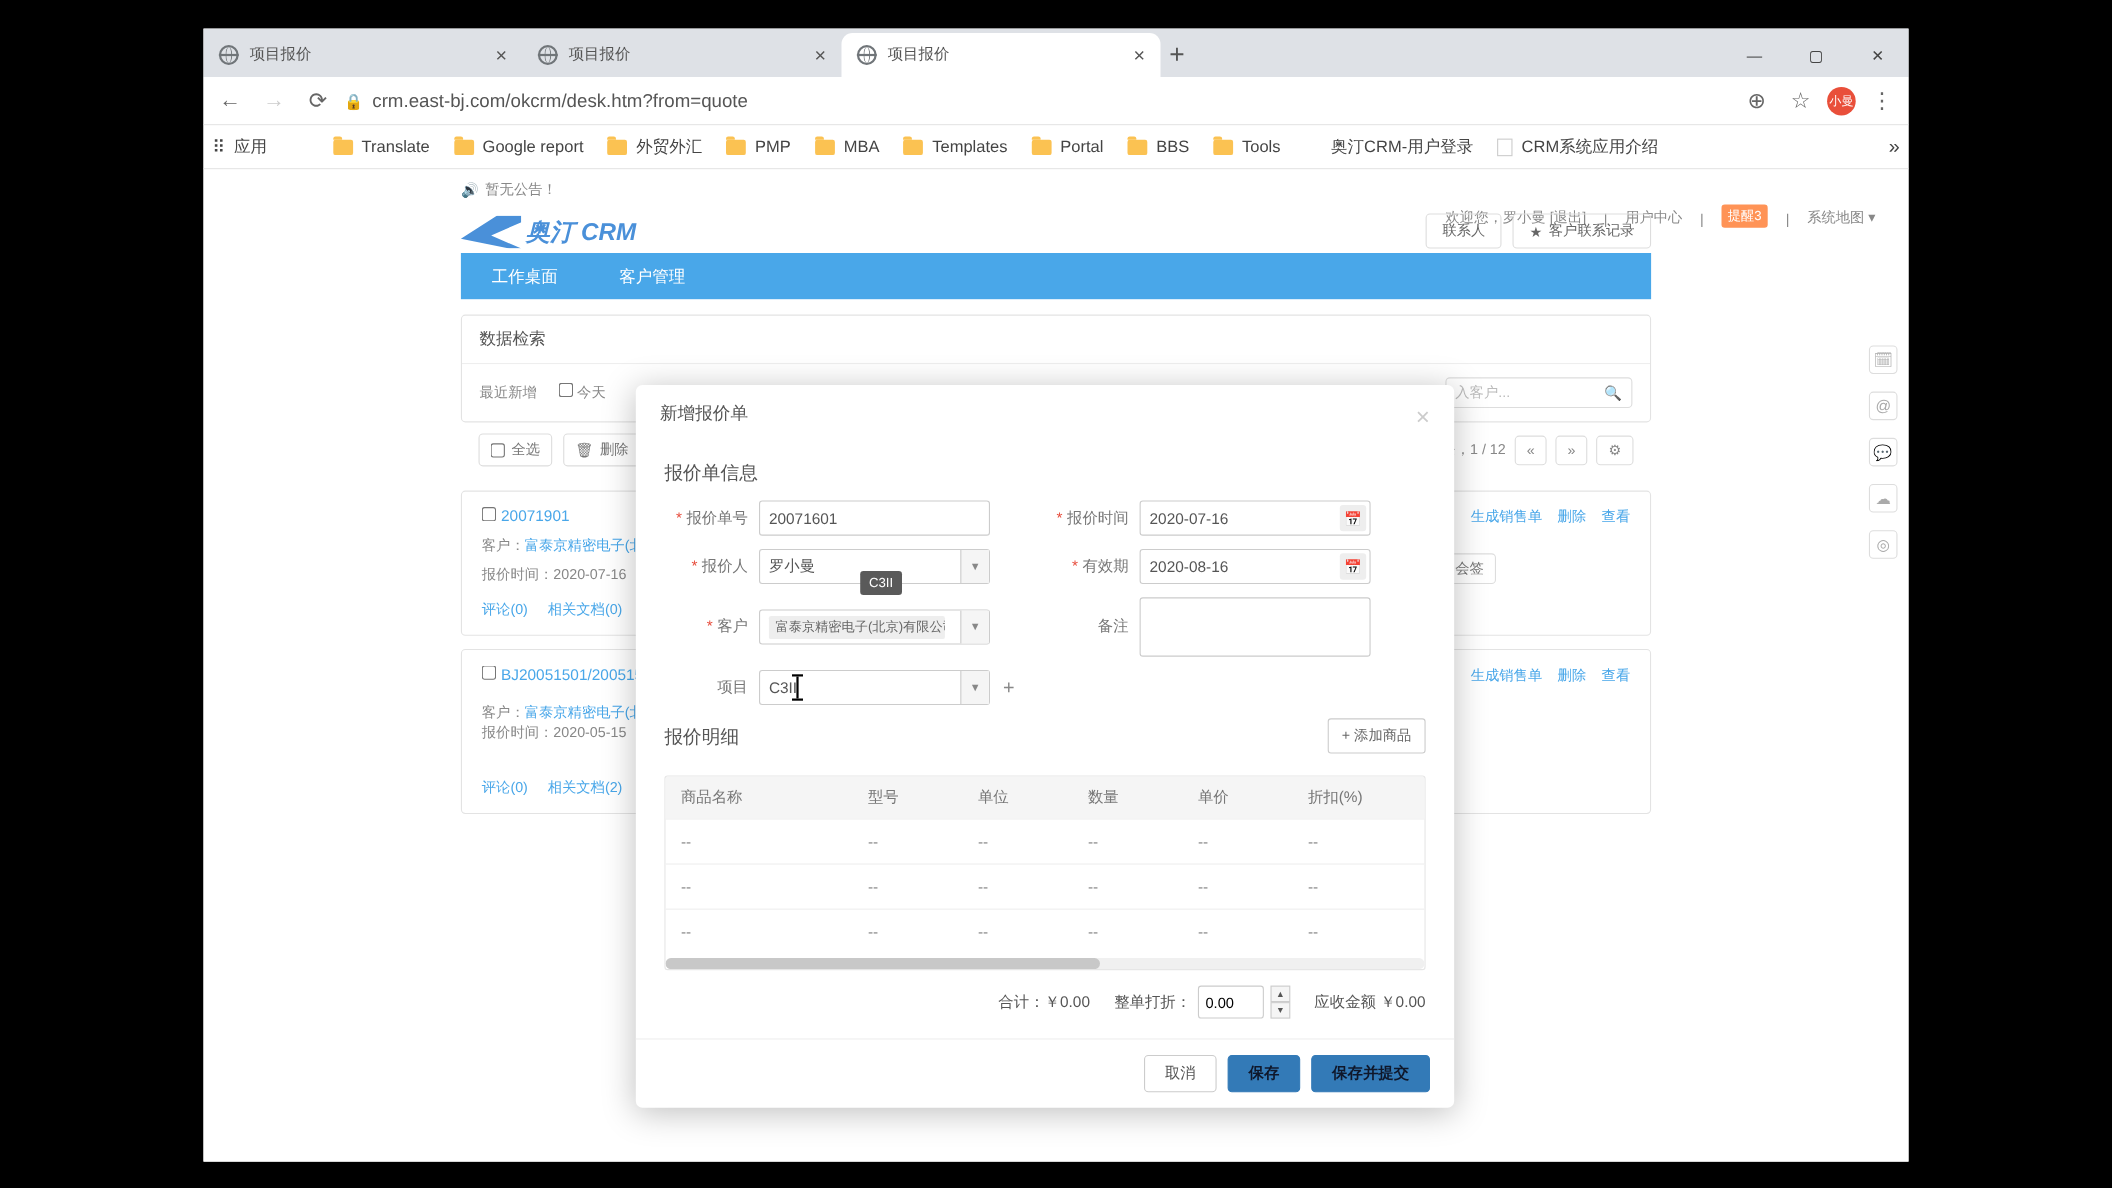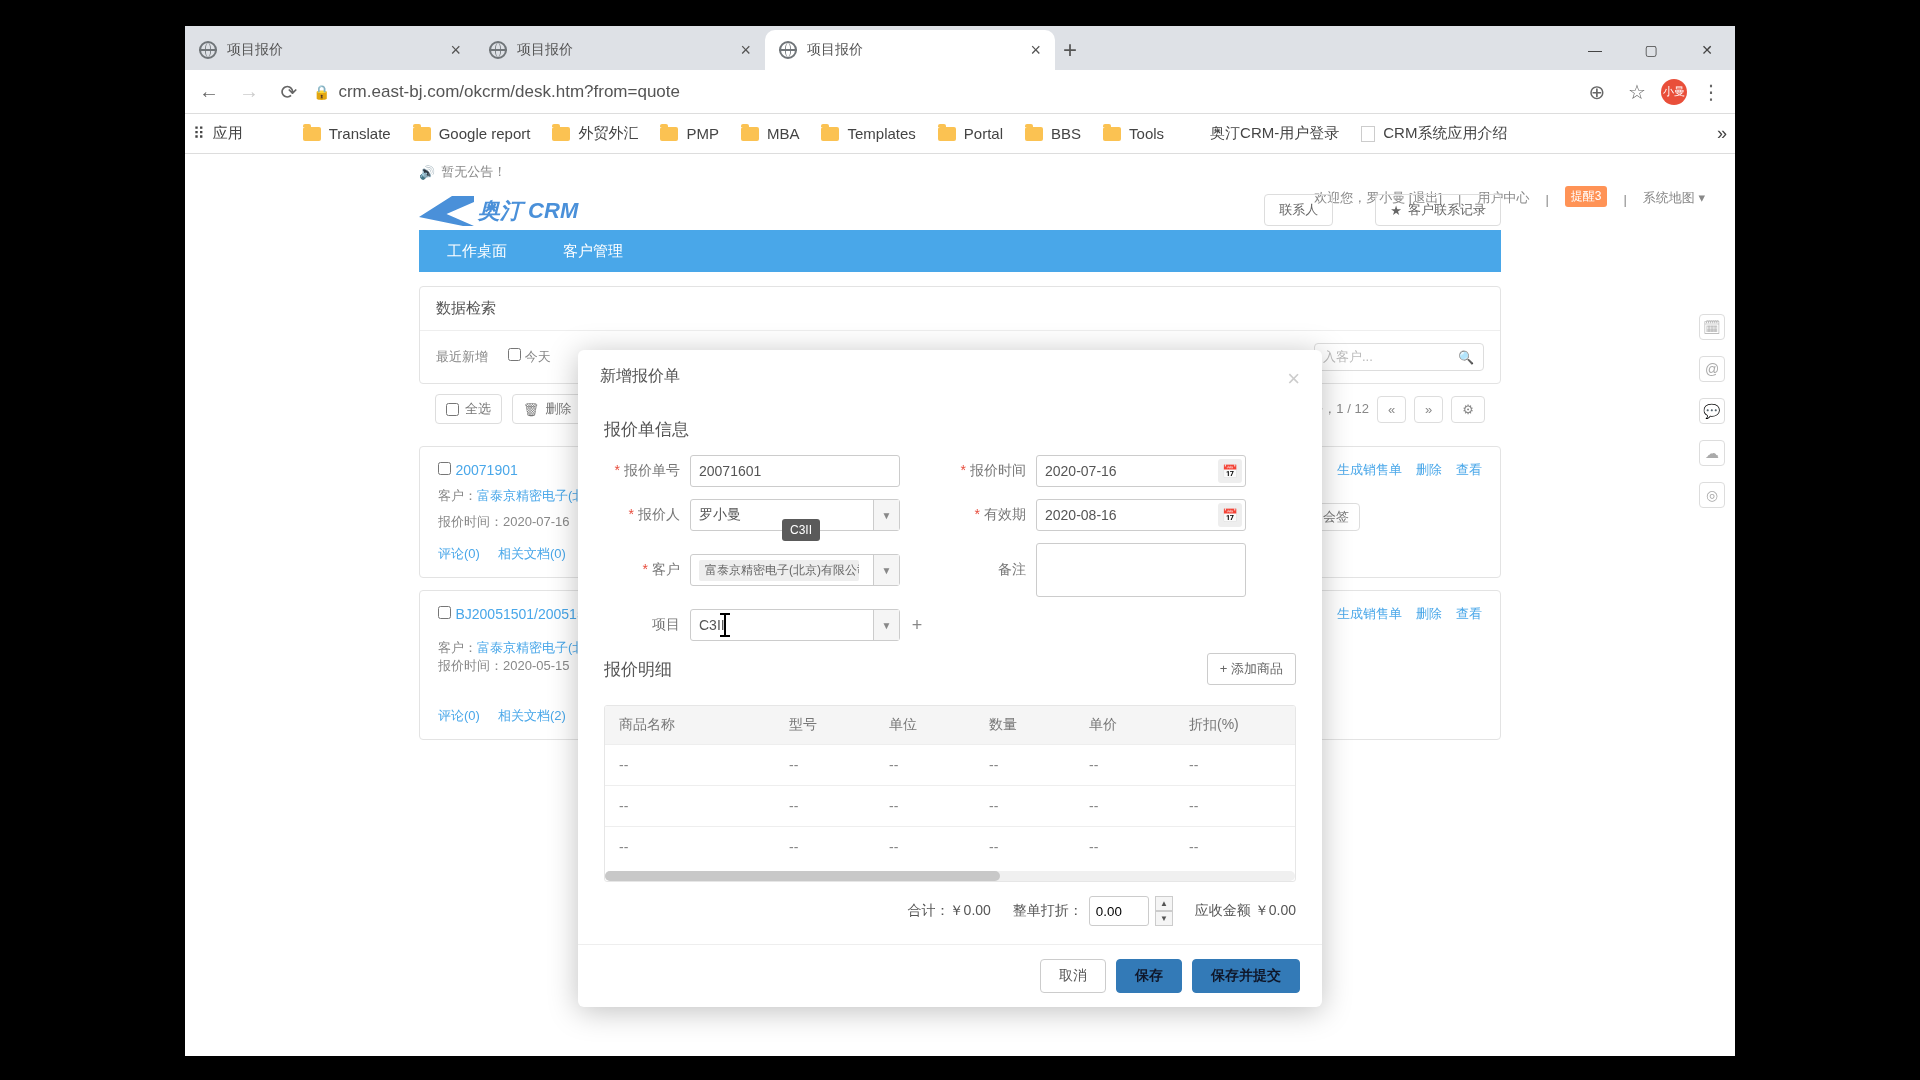--- a/index.html
+++ b/index.html
@@ -31,21 +31,21 @@
 .page { position: relative; background: #fff; height: calc(100% - 128px); overflow: hidden;}
 .topbar { height: 36px; display: flex; align-items: center; padding: 0 30px 0 234px; font-size: 13px; color: #888; }
 .topbar .right { margin-left: auto; display:flex; gap:16px; align-items:flex-end;margin-top:48px;}
 .topbar a { color: #888; text-decoration: none;}
 .badge-warn { background: #ff9356; color:#fff; padding:2px 6px; border-radius:3px; font-size:12px;}
 .logo-row { padding: 4px 234px; display:flex; align-items:flex-end; }
 .logo-txt { font-size: 22px; color: #4a90d9; font-weight: bold; font-style: italic; }
 .logo-swoosh { width:55px; height:30px; margin-right:4px; position:relative;}
 .logo-swoosh::before { content:''; position:absolute; inset:0; background:#4a90d9; clip-path: polygon(0 70%, 60% 0, 100% 0, 100% 20%, 50% 60%, 100% 100%, 80% 100%);}
 .toolbar-right { margin-left:auto; display:flex; gap:10px;}
-.pill-btn { border:1px solid #ddd; padding:6px 14px; border-radius:4px; font-size:13px; color:#666; display:flex; align-items:center; gap:6px;margin-left:32px;}
+.pill-btn { border:1px solid #ddd; padding:6px 14px; border-radius:4px; font-size:13px; color:#666; display:flex; align-items:center; gap:6px;}
 .navstrip { margin: 0 234px; background: #49a7e9; height: 42px; display:flex; align-items:center;}
 .navitem { color:#fff; padding:0 28px; font-size:15px; height:100%; display:flex; align-items:center;}
 .subnav { margin: 0 234px; padding: 10px 20px; border-bottom:1px solid #eee;}
 .subnav span { font-size:14px; color:#888; margin-right:28px;}
 .subnav span:first-child { color:#49a7e9;}
 .content { margin: 14px 234px; }
 .panel { border:1px solid #e3e3e3; border-radius:4px; }
 .panel-hd { padding:12px 16px; font-size:15px; color:#555; border-bottom:1px solid #eee;}
 .filter-row { padding:12px 16px; display:flex; align-items:center; gap:20px; font-size:13px; color:#888;}
 .search-box { margin-left:auto; border:1px solid #ddd; border-radius:4px; padding:4px 8px; width:170px; display:flex; align-items:center; color:#bbb;}

